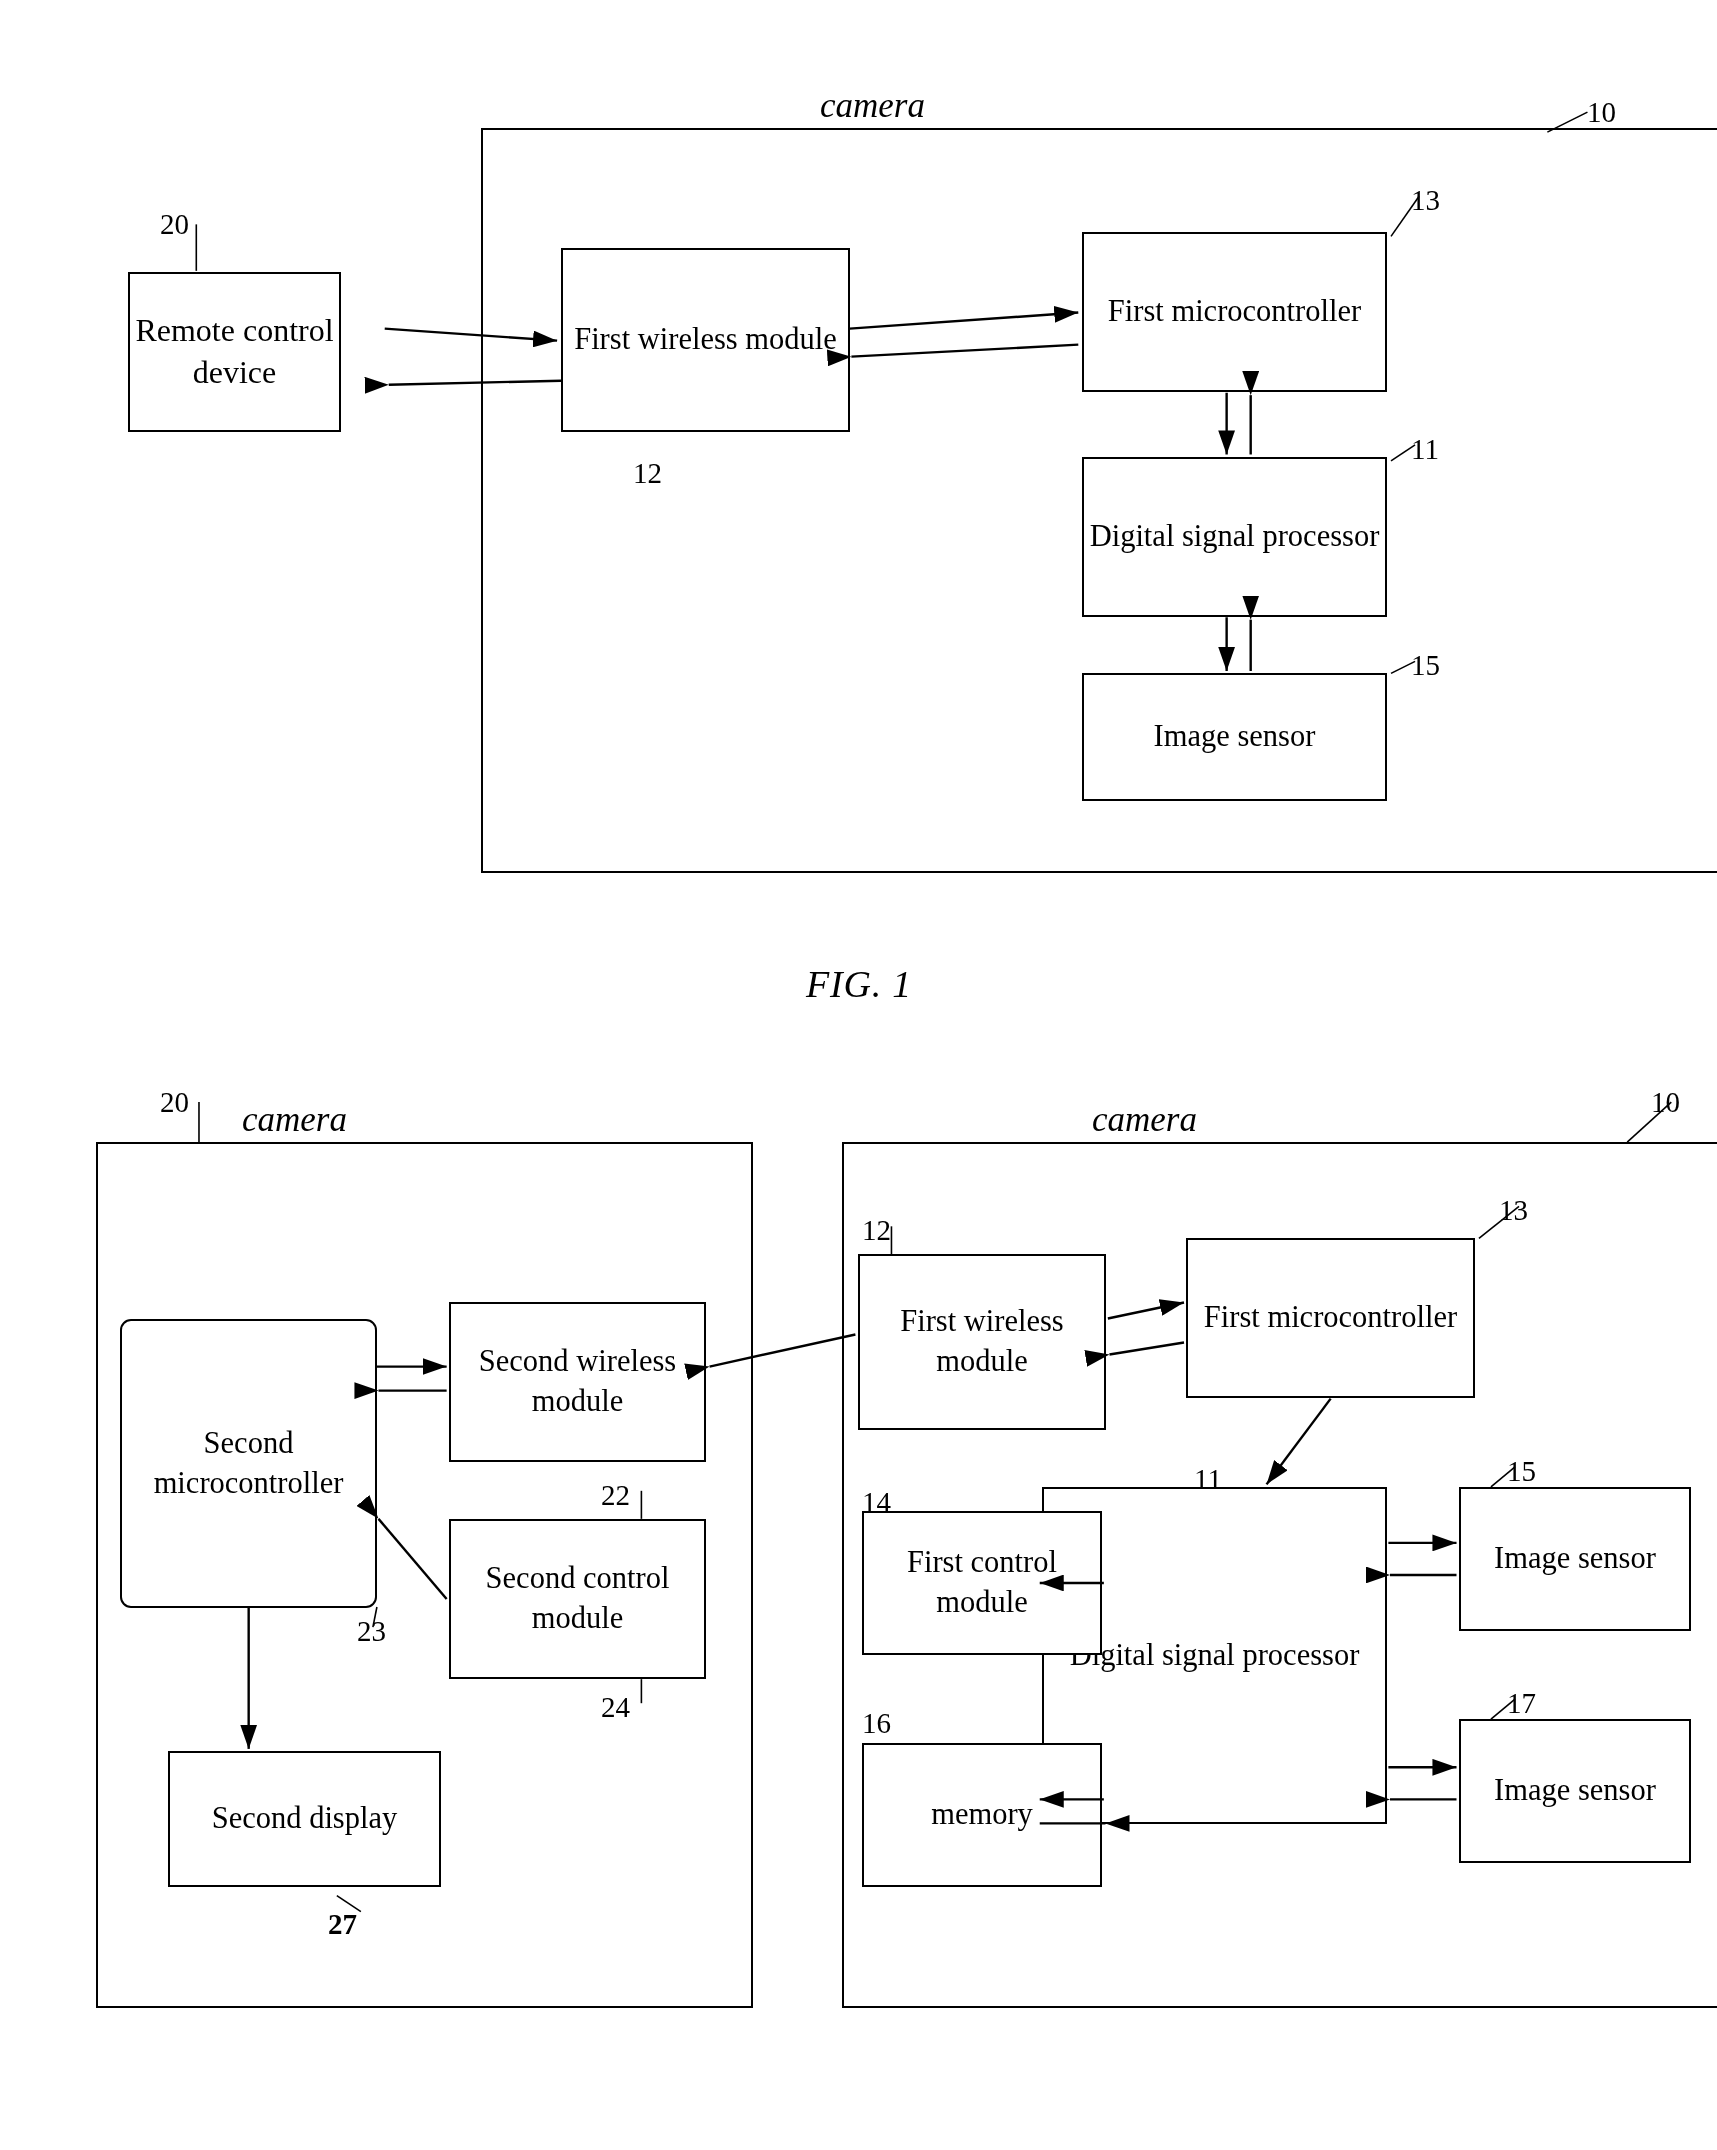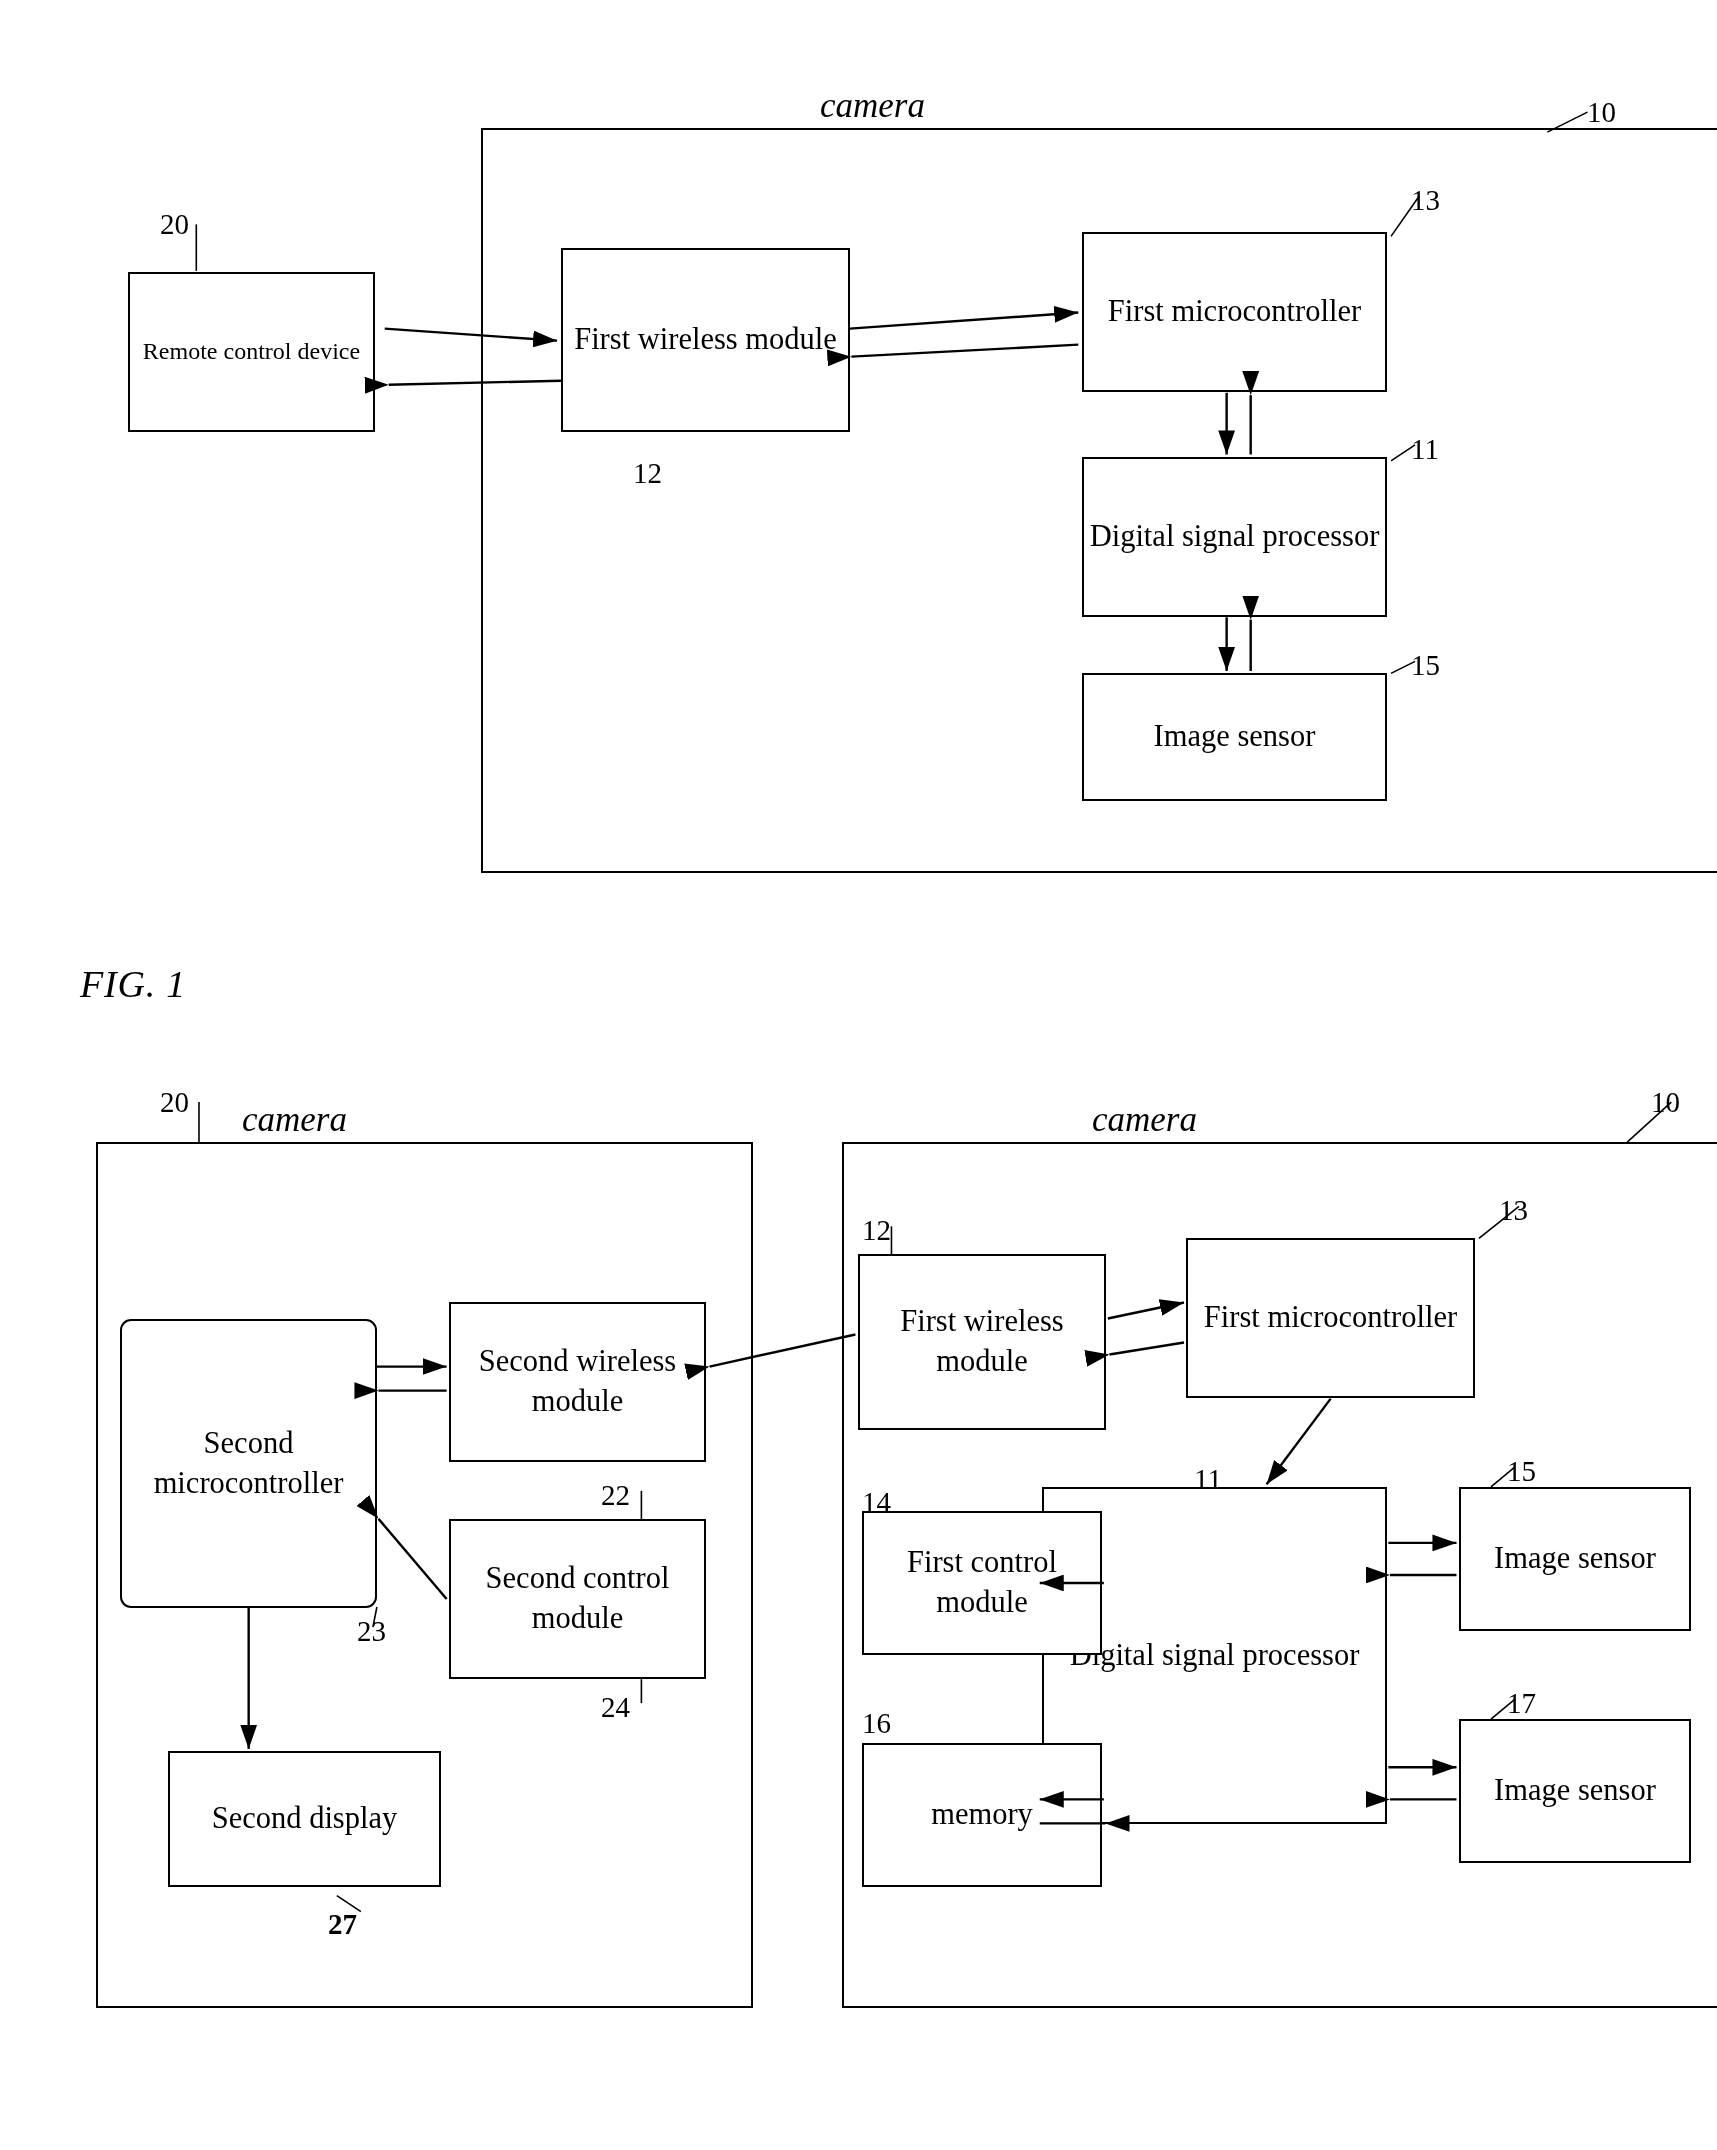--- a/index.html
+++ b/index.html
@@ -79,35 +79,36 @@
       position: absolute;
       top: 0;
       left: 0;
       width: 100%;
       height: 100%;
       pointer-events: none;
       overflow: visible;
     }
 
     .fig-label {
+      text-align: center;
       font-size: 38px;
       font-style: italic;
       margin-top: 16px;
       letter-spacing: 0.8px;
     }
   </style>
 </head>
 <body>
 
 <div class="page">
 
   <div class="fig1-section">
     <div class="fig1-container">
 
-      <div class="box" style="left:48px; top:208px; width:247px; height:160px; font-size:24px;">
+      <div class="box" style="left:48px; top:208px; width:213px; height:160px; font-size:32px;">
         <span>Remote control
 device</span>
       </div>
 
       <div class="ref-number" style="left:80px; top:144px;">20</div>
 
       <div class="outer-box" style="left:401px; top:64px; width:1250px; height:745px;">
         <div class="outer-box-label" style="top:-44px; left:337px; transform:none;">camera</div>
       </div>
 

